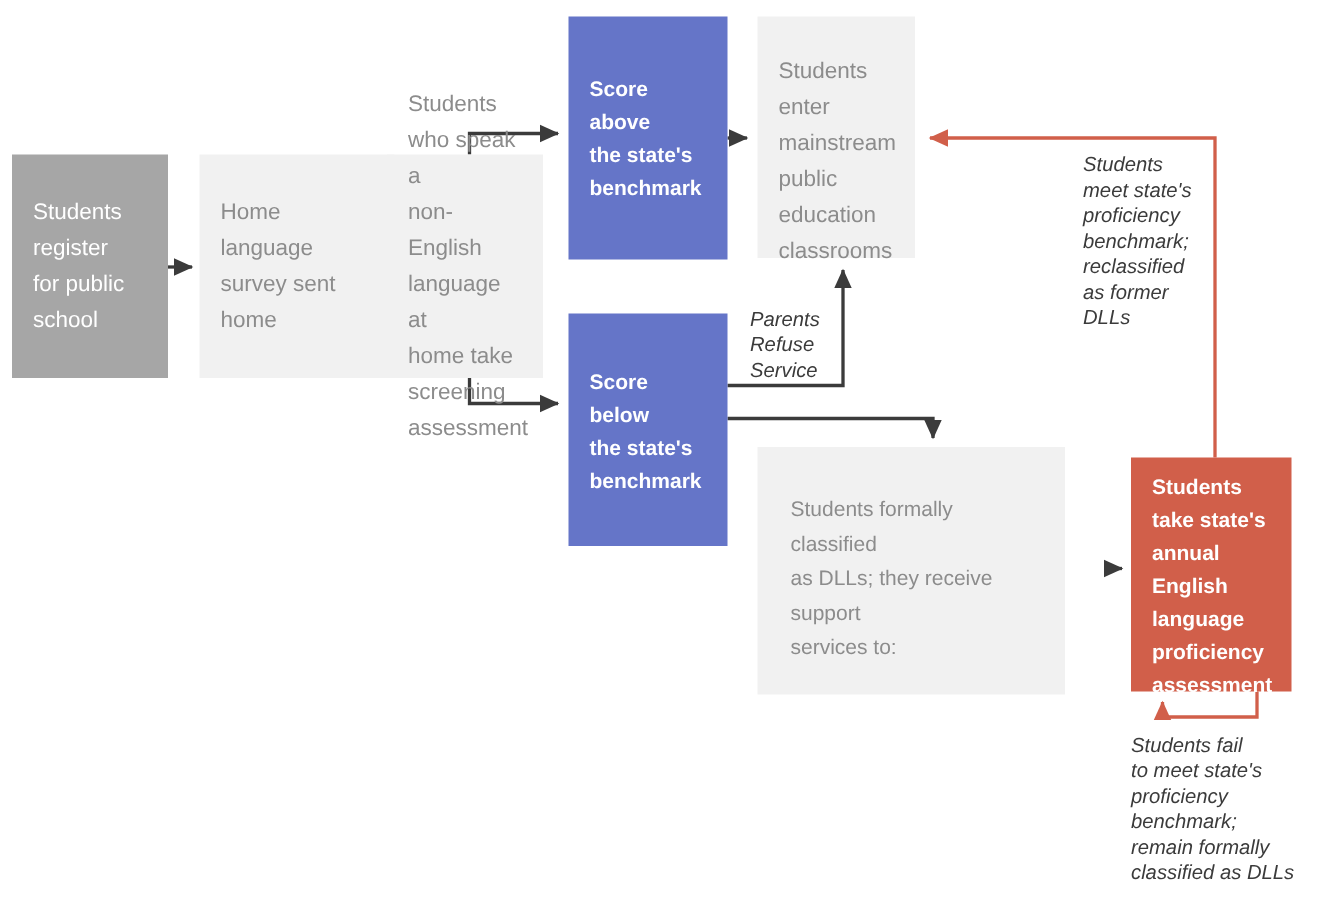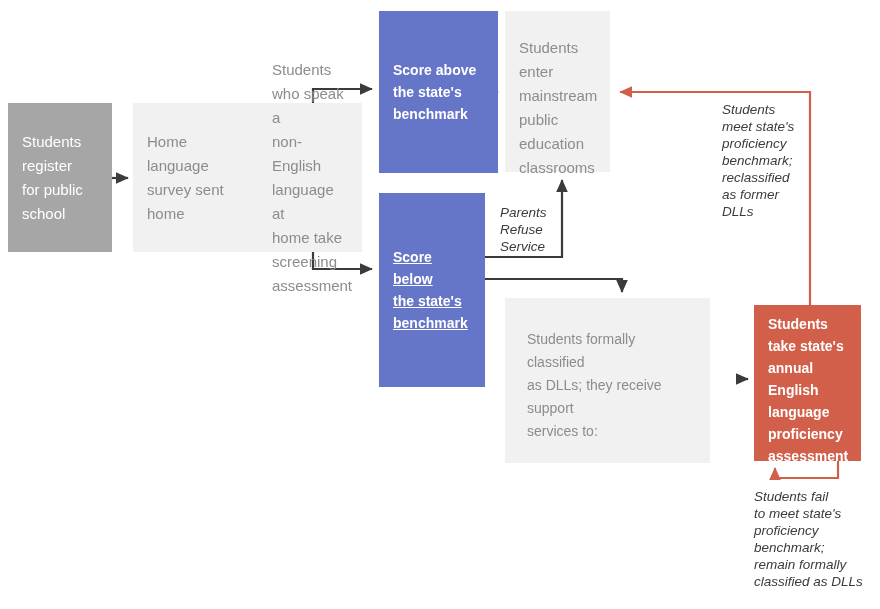--- a/index.html
+++ b/index.html
@@ -155,27 +155,27 @@
   <div class="node n-gray-light pad f15" style="left:258px; top:103px; width:104px; height:149px;">
     <span class="txt">Students
 who speak a
 non-English
 language at
 home take
 screening
 assessment</span>
   </div>
 
-  <div class="node n-blue pad f14b" style="left:379px; top:11px; width:119px; height:162px;">
+  <div class="node n-blue pad f14b" style="left:379px; top:11px; width:106px; height:162px;">
     <span class="txt">Score above
 the state's
 benchmark</span>
   </div>
 
-  <div class="node n-blue pad f14b" style="left:379px; top:193px; width:106px; height:194px;text-decoration:underline;">
+  <div class="node n-blue pad f14b" style="left:379px; top:209px; width:106px; height:155px;">
     <span class="txt">Score below
 the state's
 benchmark</span>
   </div>
 
   <div class="node n-gray-light pad f15" style="left:505px; top:11px; width:105px; height:161px; justify-content:flex-start; padding-top:25px;">
     <span class="txt">Students
 enter
 mainstream
 public

